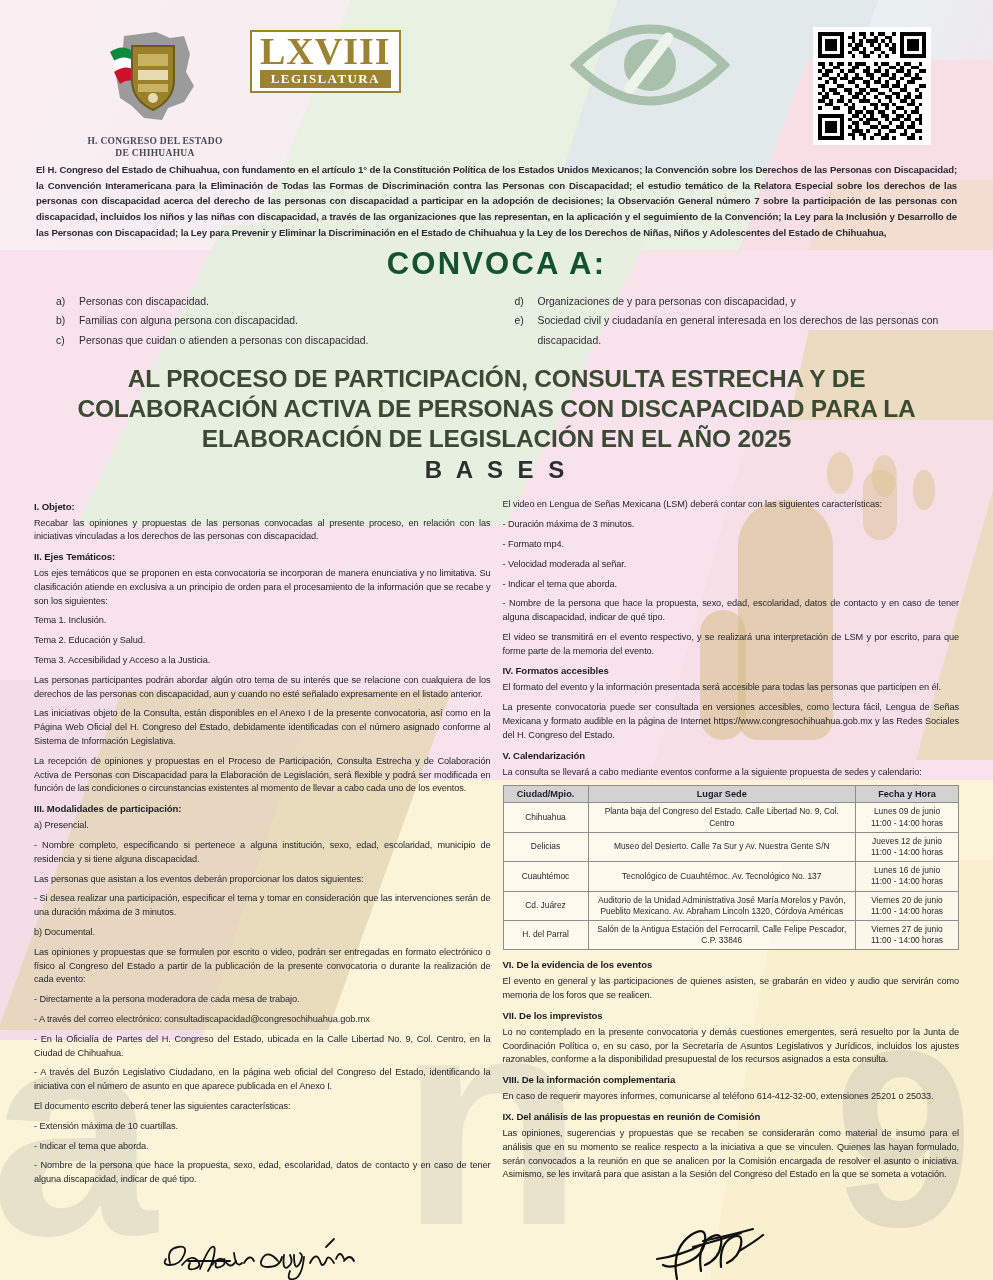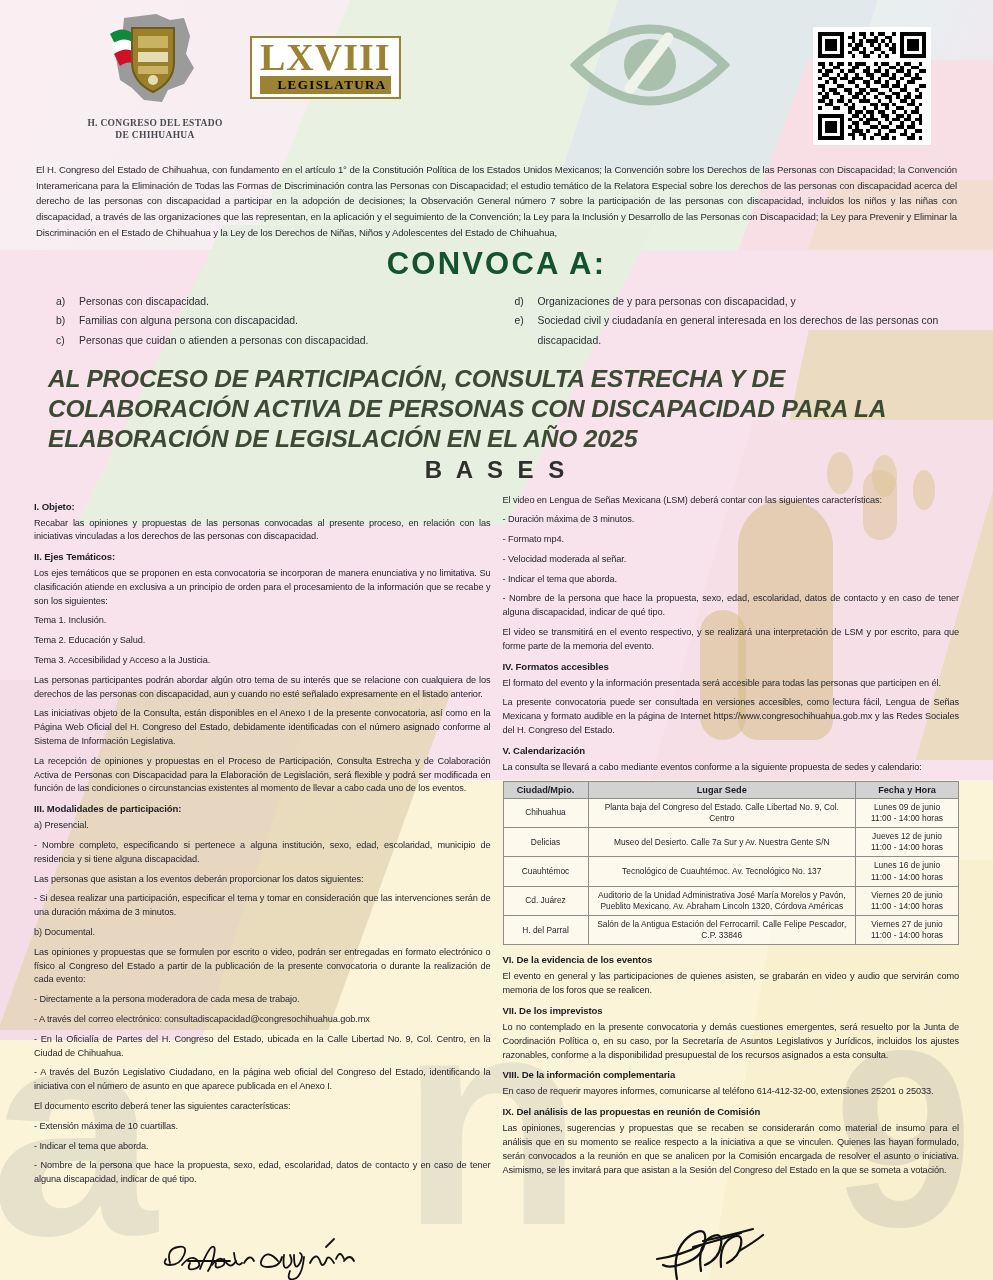--- a/index.html
+++ b/index.html
@@ -111,78 +111,78 @@
     position:absolute;border-radius:50%;
     background:rgba(218,196,146,.55);
   }
   .dot1{right:140px;top:452px;width:26px;height:42px;}
   .dot2{right:96px;top:455px;width:25px;height:42px;}
   .dot3{right:58px;top:470px;width:22px;height:40px;}
 
   
   .header{position:relative;height:162px;}
   .logo-congreso{
-    position:absolute;left:70px;top:10px;width:170px;text-align:center;
+    position:absolute;left:70px;top:28px;width:170px;text-align:center;
   }
   .logo-congreso svg{display:block;margin:0 auto;}
   .logo-congreso .cap{
     margin-top:4px;font-family:"Liberation Serif",serif;
     font-weight:700;font-size:9.5px;letter-spacing:.3px;
     color:#4a4a52;line-height:1.25;
   }
-  .logo-lxviii{position:absolute;left:250px;top:36px;}
+  .logo-lxviii{position:absolute;left:250px;top:30px;}
   .lx-box{
     border:2px solid #9c8233;background:#fff;padding:1px 8px 3px;
     text-align:center;
   }
   .lx-rom{
     font-family:"Liberation Serif",serif;font-weight:700;
     font-size:38px;line-height:.95;color:#9c8233;letter-spacing:1px;
   }
   .lx-leg{
-    background:#9c8233;color:#000000;font-family:"Liberation Serif",serif;
-    font-weight:700;font-size:13px;letter-spacing:1.4px;margin-top:1px;padding:1px 4px;text-align:right;
+    background:#9c8233;color:#ffffff;font-family:"Liberation Serif",serif;
+    font-weight:700;font-size:13px;letter-spacing:1.4px;margin-top:1px;padding:1px 4px;
   }
   .eye-logo{position:absolute;left:570px;top:24px;}
   .qr-wrap{
     position:absolute;right:62px;top:27px;background:#fff;padding:5px;
   }
   .qr{display:block;}
 
   
   .content{position:relative;padding:0 34px;}
   .intro{
     font-size:9.6px;line-height:1.63;color:#2c2c34;text-align:justify;
-    margin:0 2px 6px 2px;letter-spacing:-.15px;
+    margin:0 2px 6px 2px;letter-spacing:-.15px;font-weight:bold;
   }
   .convoca{
     text-align:center;font-size:31px;font-weight:700;color:#14532d;
     letter-spacing:2.2px;margin:6px 0 10px;
     font-family:"Liberation Sans", sans-serif;
   }
   .convoca-lists{
     display:flex;gap:24px;margin:0 10px 14px 22px;
   }
   .convoca-lists ol{
     list-style:none;margin:0;padding:0;flex:1;
   }
   .convoca-lists li{
     font-size:10.4px;color:#2c2c34;line-height:1.85;
     display:flex;gap:9px;
   }
   .convoca-lists li .mk{width:14px;flex:none;}
   .main-title{
-    text-align:left;font-size:24.5px;font-weight:700;line-height:1.22;
-    color:#3c4a34;letter-spacing:-.2px;margin:4px 14px 2px;font-style:italic;
+    text-align:center;font-size:24.5px;font-weight:700;line-height:1.22;
+    color:#3c4a34;letter-spacing:-.2px;margin:4px 14px 2px;
   }
   .bases{
     text-align:center;font-size:24px;font-weight:700;color:#2f2f2f;
     letter-spacing:4px;margin:2px 0 10px;
   }
-  .cols{display:flex;gap:12px;align-items:flex-start;}
+  .cols{display:flex;gap:12px;align-items:center;}
   .col{flex:1;min-width:0;}
   h3.sec{
     font-size:9.6px;font-weight:700;color:#1d1d24;margin:7px 0 5px;
     letter-spacing:-.1px;
   }
   p.t{
     font-size:9.2px;line-height:1.5;color:#26262e;margin:0 0 6px;
     text-align:justify;letter-spacing:-.1px;
   }
   p.t.nj{text-align:left;}

